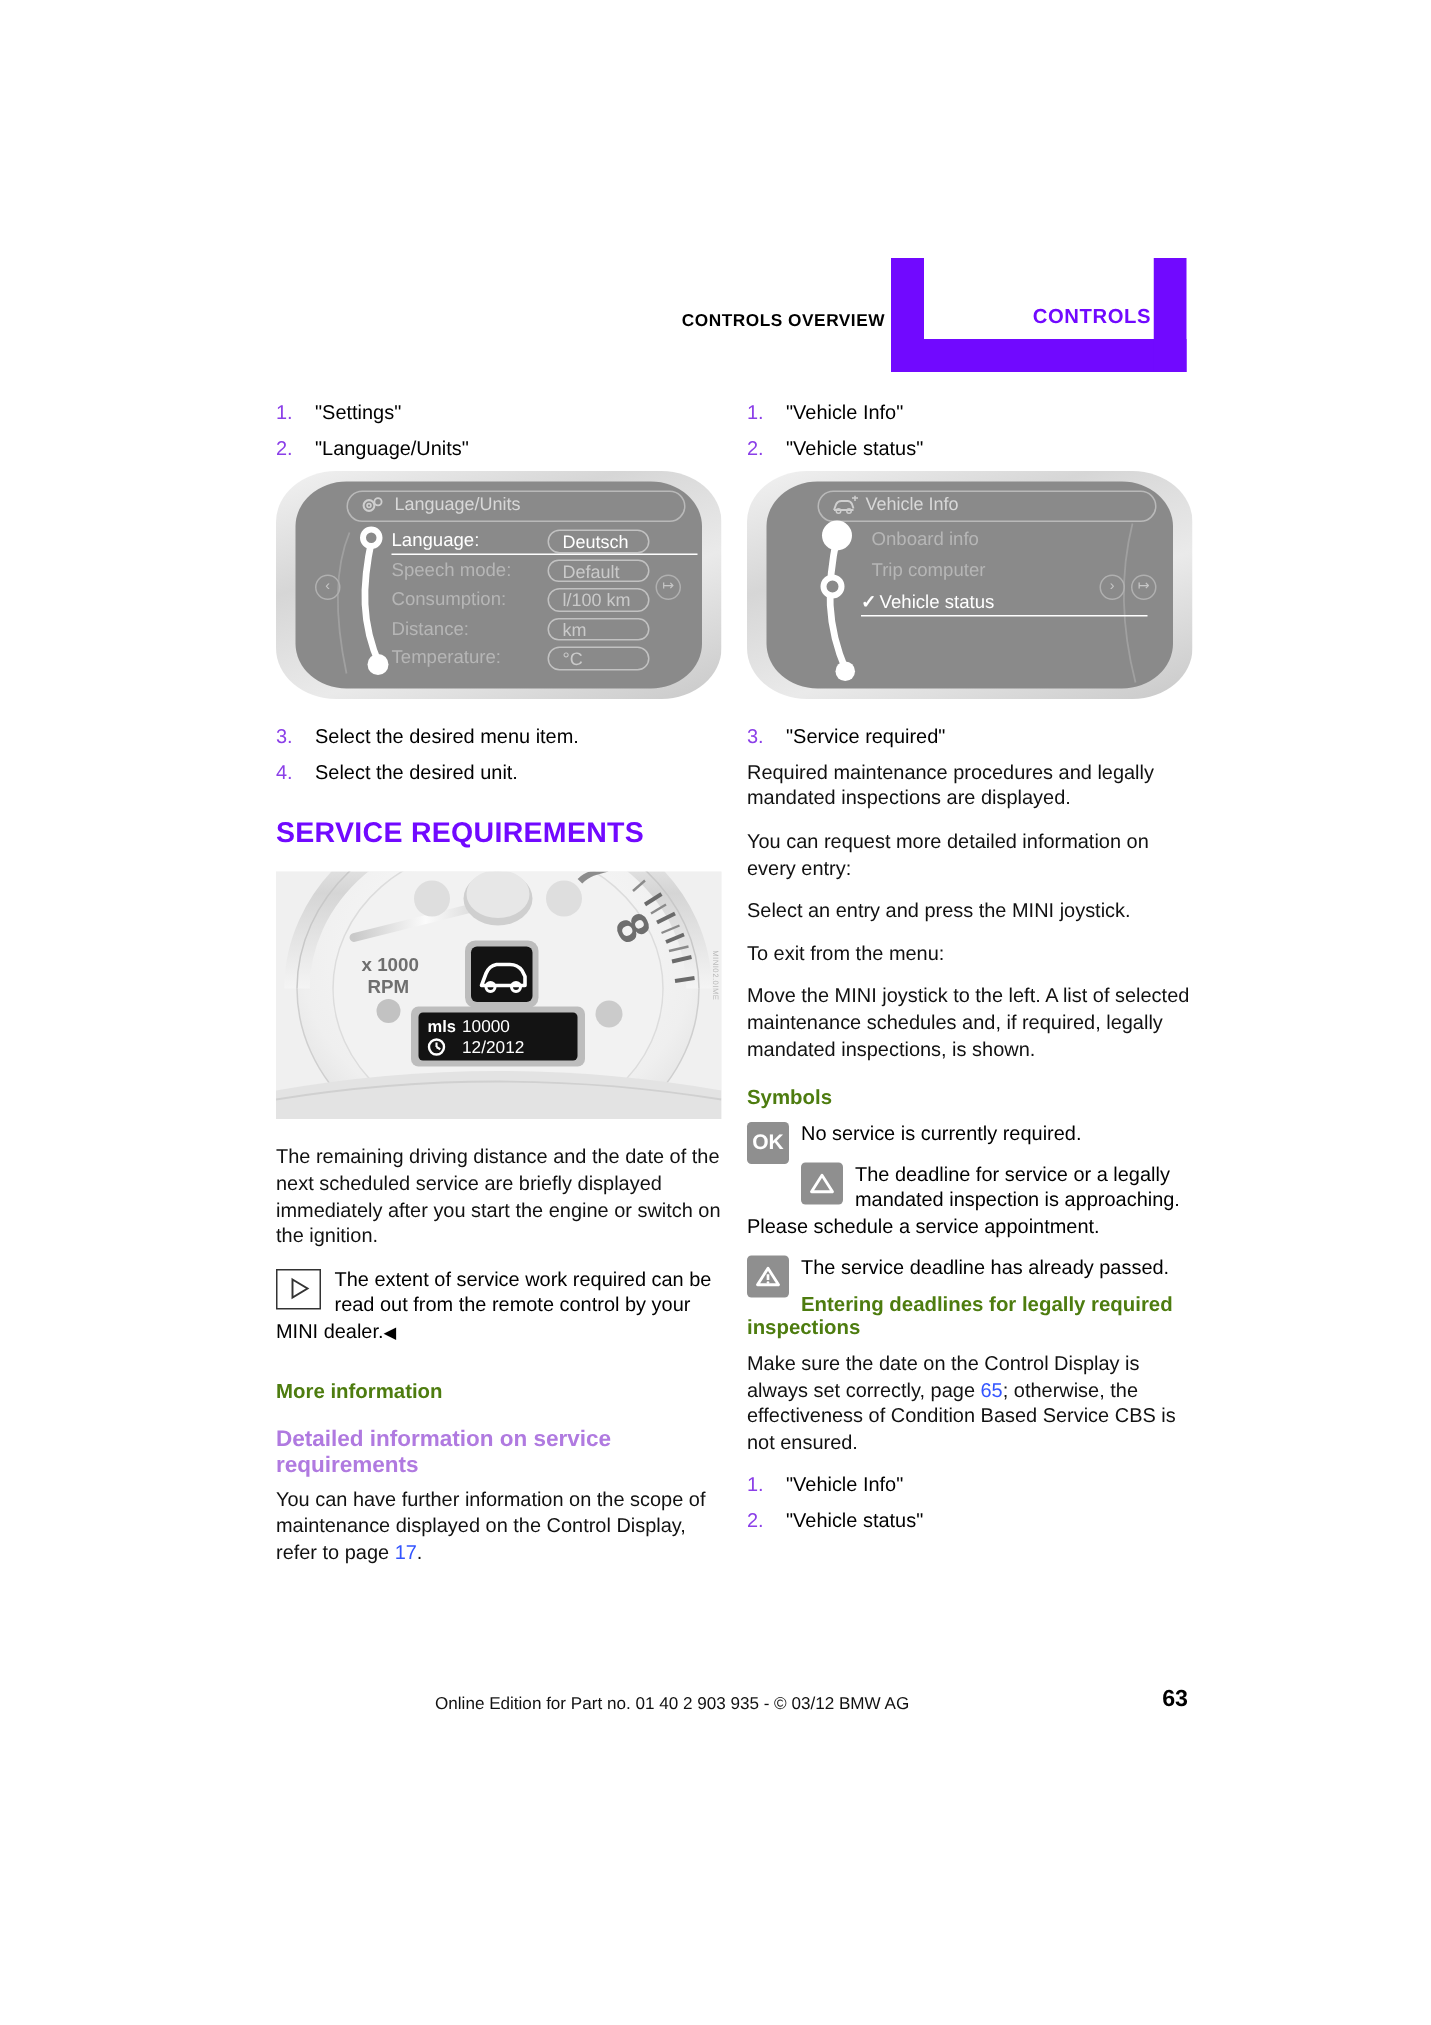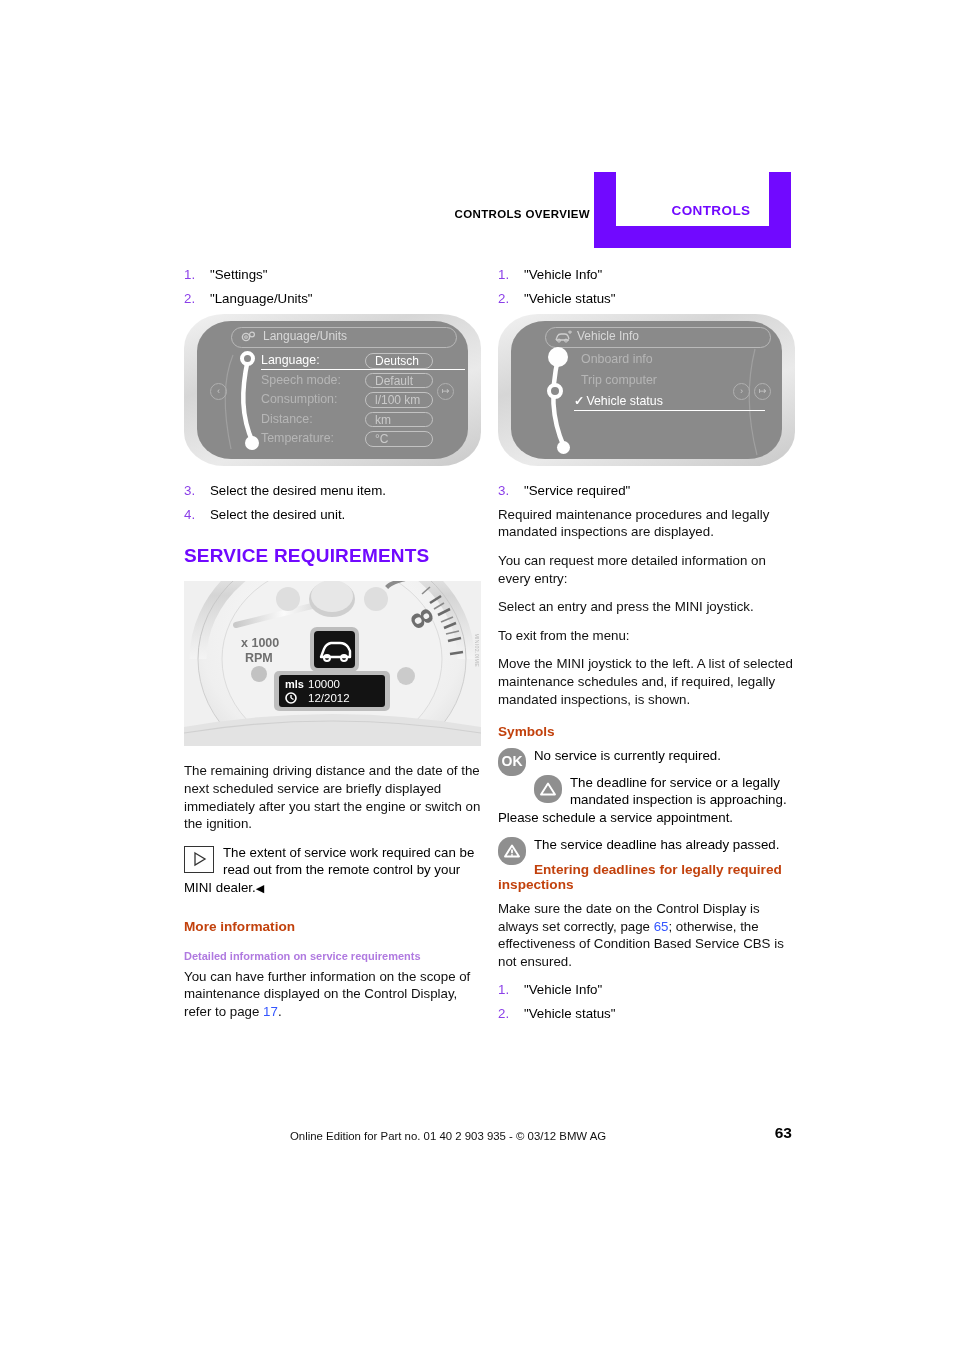--- a/index.html
+++ b/index.html
@@ -41,20 +41,21 @@
     position: absolute;
     left: 594px; top: 172px;
     width: 234px; height: 76px;
     display: flex;
     align-items: center;
     justify-content: center;
     font-size: 13.5px;
     font-weight: bold;
     letter-spacing: 0.4px;
     color: #7109ff;
+    padding-left: 17px;
   }
   .header-overview {
     position: absolute;
     right: 364px;
     top: 208px;
     font-size: 11.5px;
     font-weight: bold;
     letter-spacing: 0.35px;
     color: #000000;
     white-space: nowrap;
@@ -99,25 +100,25 @@
     margin: 0 0 14px 0;
     font-size: 19px;
     font-weight: bold;
     letter-spacing: 0.2px;
     color: #7109ff;
   }
   h2.sub {
     margin: 0 0 8px 0;
     font-size: 13.6px;
     font-weight: bold;
-    color: #c2410c;
+    color: #4d7c0f;
   }
   h3.subsub {
     margin: 0 0 6px 0;
-    font-size: 11px;
+    font-size: 15px;
     font-weight: bold;
     color: #b07ae0;
   }
 
   
   .figure {
     position: relative;
     width: 297px;
     margin: 7px 0 16px 0;
   }
@@ -268,21 +269,21 @@
     position: relative;
     margin-bottom: 9px;
     font-size: 13.3px;
     line-height: 17.6px;
   }
   .symrow .symicon {
     float: left;
     width: 28px; height: 28px;
     margin: 1px 8px 0 0;
     background: #8f8f8f;
-    border-radius: 13px;
+    border-radius: 3px;
     color: #ffffff;
     font-size: 14px;
     font-weight: bold;
     display: flex;
     align-items: center;
     justify-content: center;
   }
 
   
   .footer {

